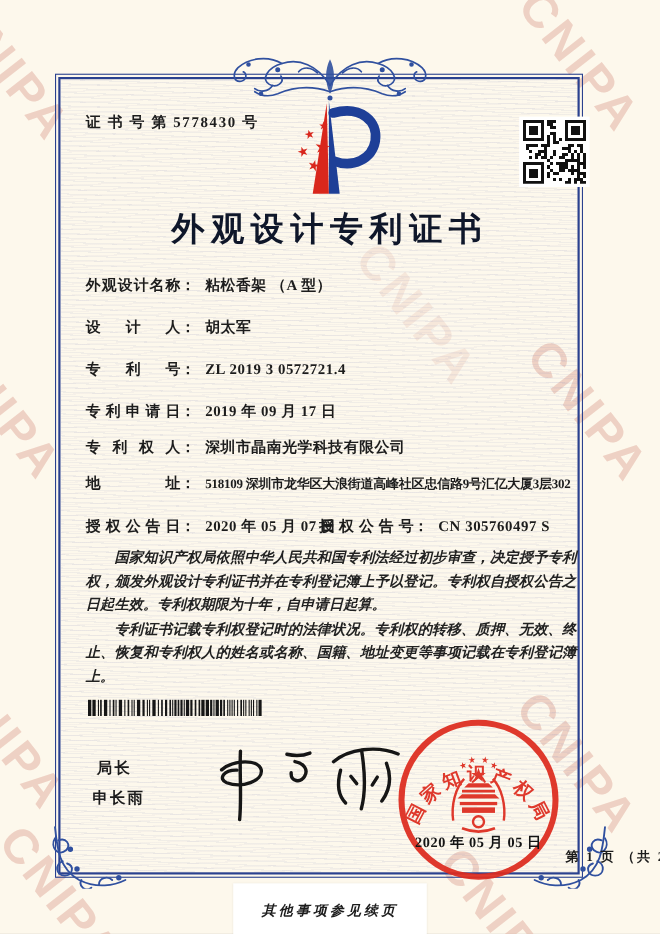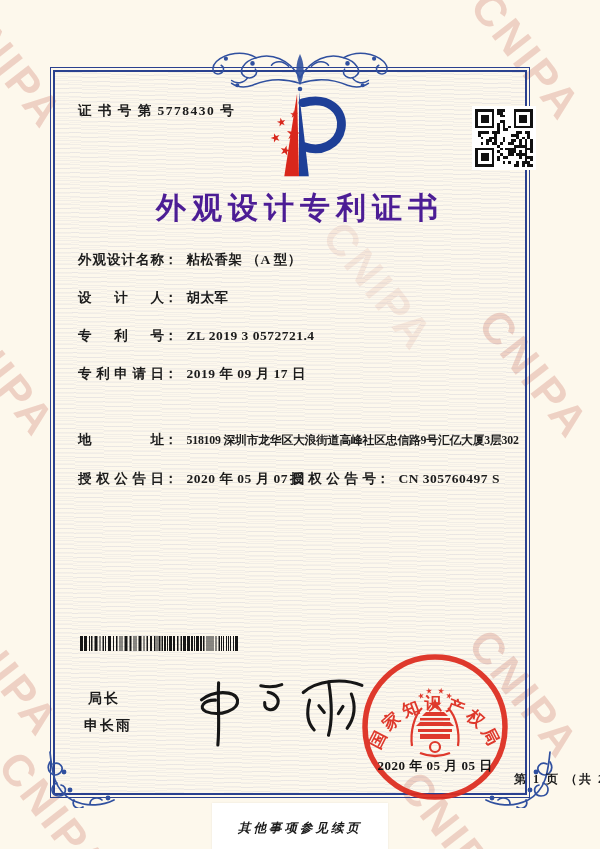--- a/index.html
+++ b/index.html
@@ -28,21 +28,21 @@
   .orn-top{position:absolute;left:205px;top:44px;width:190px;height:54px;}
   .corner{position:absolute;width:72px;height:58px;}
   .corner.bl{left:44px;top:750px;}
   .corner.br{left:484px;top:750px;transform:scaleX(-1);}
   
   .cert-no{position:absolute;left:78px;top:102px;font-size:13.5px;font-weight:700;letter-spacing:1.5px;}
   .logo{position:absolute;left:250px;top:90px;width:98px;height:92px;}
   .qr{position:absolute;left:472px;top:106px;width:64px;height:64px;background:#fff;padding:3px;box-sizing:border-box;}
   .title{position:absolute;left:0;top:188px;width:100%;text-align:center;
          font-family:"Liberation Sans","DejaVu Sans",sans-serif;
-         font-size:30px;font-weight:700;letter-spacing:6px;color:#4c1d95;}
+         font-size:30px;font-weight:700;letter-spacing:6px;color:#0f172a;}
   .row{position:absolute;left:78px;width:446px;font-size:13.5px;font-weight:700;white-space:nowrap;}
   .flabel{display:inline-block;width:86px;text-align:justify;text-align-last:justify;vertical-align:bottom;}
   .fcolon{display:inline-block;margin-right:9px;}
   .fvalue{letter-spacing:.5px;text-align:right;}
   .fvalue.addr{font-size:11.8px;letter-spacing:-.2px;}
   .grant-right{position:absolute;left:212px;top:0;}
   .body-text{position:absolute;left:78px;top:496px;width:446px;font-size:13px;line-height:21.5px;
              font-style:italic;font-weight:600;color:#222;}
   .body-text p{margin:0;text-indent:2em;text-align:justify;}
   .barcode{position:absolute;left:80px;top:636px;width:158px;height:15px;}
@@ -267,31 +267,38 @@
   </div>
   <div class="row" style="top:289px">
     <span class="flabel">设计人</span><span class="fcolon">：</span><span class="fvalue">胡太军</span>
   </div>
   <div class="row" style="top:327px">
     <span class="flabel">专利号</span><span class="fcolon">：</span><span class="fvalue">ZL 2019 3 0572721.4</span>
   </div>
   <div class="row" style="top:365px">
     <span class="flabel">专利申请日</span><span class="fcolon">：</span><span class="fvalue">2019 年 09 月 17 日</span>
   </div>
+  <div class="row" style="top:398px">
+    <span class="flabel">专利权人</span><span class="fcolon">：</span><span class="fvalue">深圳市晶南光学科技有限公司</span>
+  </div>
   <div class="row" style="top:431px">
     <span class="flabel">地址</span><span class="fcolon">：</span><span class="fvalue addr">518109 深圳市龙华区大浪街道高峰社区忠信路9号汇亿大厦3层302</span>
   </div>
 
   <div class="row" style="top:470px">
     <span class="flabel">授权公告日</span><span class="fcolon">：</span><span class="fvalue">2020 年 05 月 07 日</span>
     <span class="grant-right">
       <span class="flabel">授权公告号</span><span class="fcolon">：</span><span class="fvalue">CN 305760497 S</span>
     </span>
   </div>
 
+  <div class="body-text">
+    <p>国家知识产权局依照中华人民共和国专利法经过初步审查，决定授予专利权，颁发外观设计专利证书并在专利登记簿上予以登记。专利权自授权公告之日起生效。专利权期限为十年，自申请日起算。</p>
+    <p>专利证书记载专利权登记时的法律状况。专利权的转移、质押、无效、终止、恢复和专利权人的姓名或名称、国籍、地址变更等事项记载在专利登记簿上。</p>
+  </div>
 
   <svg class="barcode" id="barcode-svg" viewBox="0 0 158 15" preserveAspectRatio="none">
     <g id="barcode-bars">
         <rect x="0" y="0" width="3" height="15" fill="#161616"></rect>
         <rect x="4" y="0" width="3" height="15" fill="#161616"></rect>
         <rect x="9" y="0" width="1" height="15" fill="#161616"></rect>
         <rect x="11" y="0" width="1.5" height="15" fill="#161616"></rect>
         <rect x="14.5" y="0" width="3" height="15" fill="#161616"></rect>
         <rect x="19.5" y="0" width="1" height="15" fill="#161616"></rect>
         <rect x="22.5" y="0" width="1.5" height="15" fill="#161616"></rect>

